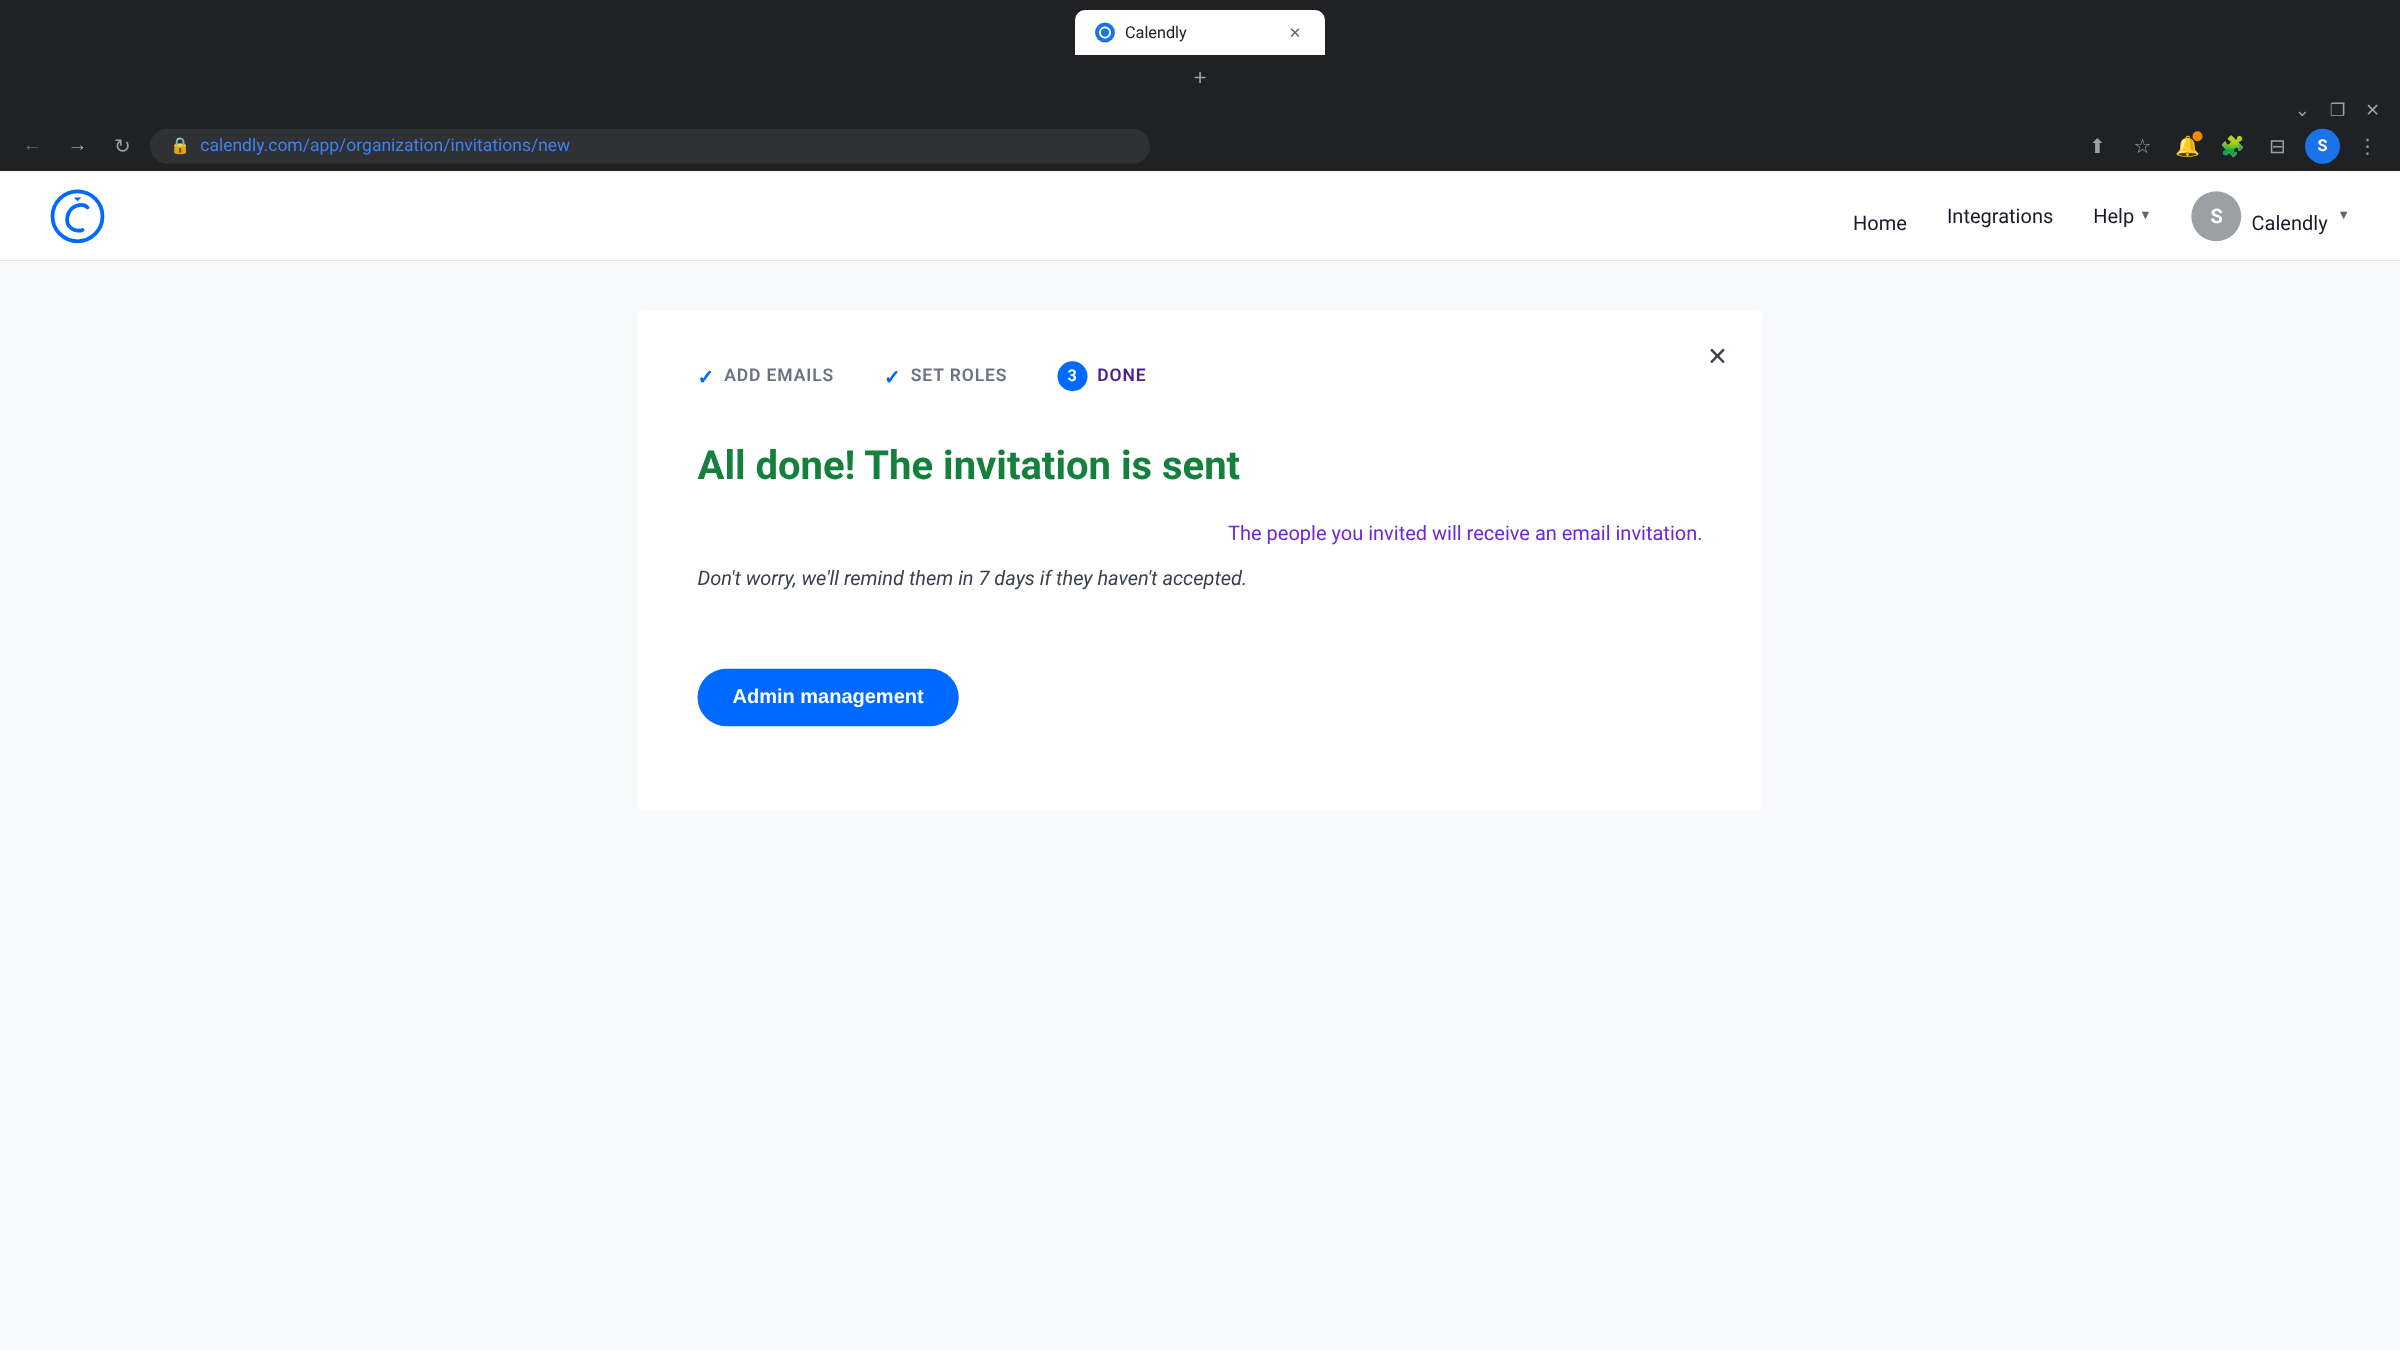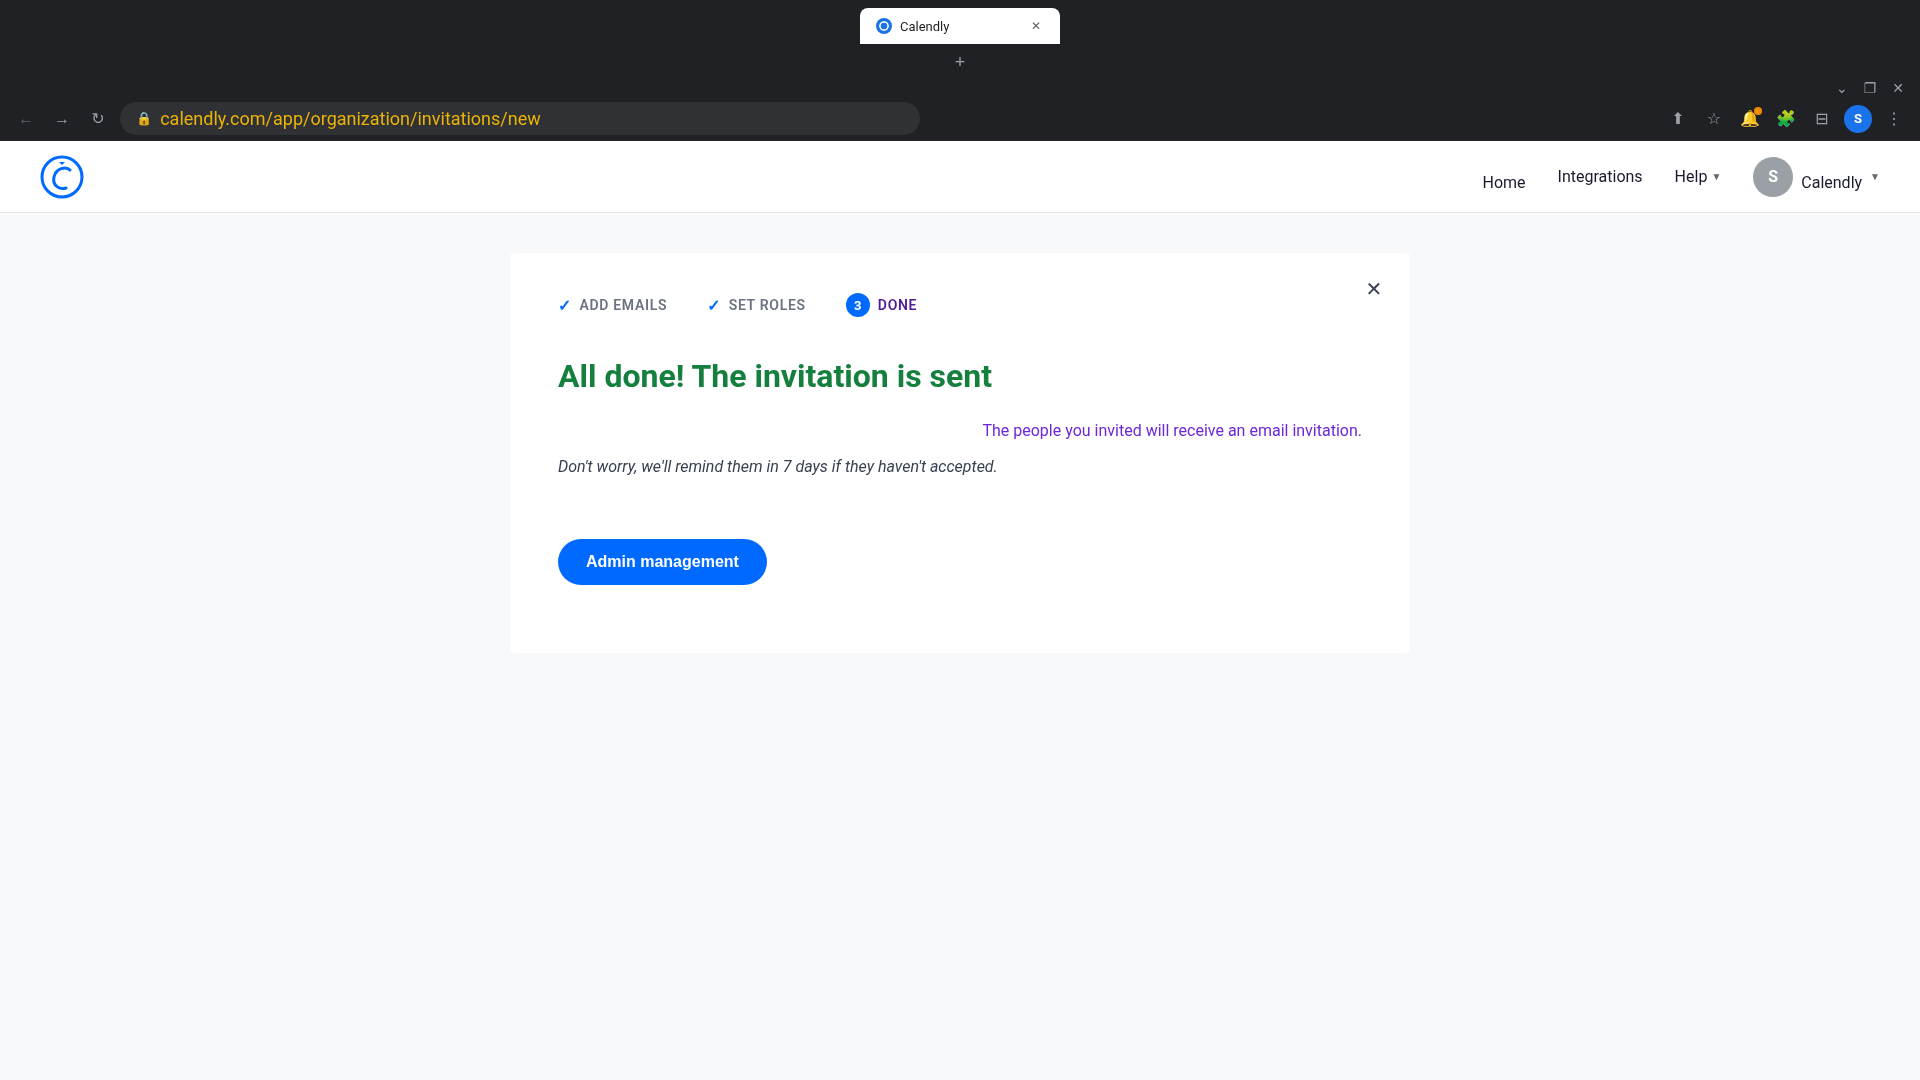--- a/index.html
+++ b/index.html
@@ -136,22 +136,22 @@
       gap: 8px;
       max-width: 800px;
     }
 
     .lock-icon {
       color: #9aa0a6;
       font-size: 13px;
     }
 
     .url-text {
-      color: #eab308;
-      font-size: 18px;
+      color: #3b82f6;
+      font-size: 14px;
     }
 
     .browser-actions {
       display: flex;
       align-items: center;
       gap: 8px;
       margin-left: auto;
     }
 
     .browser-action-btn {

